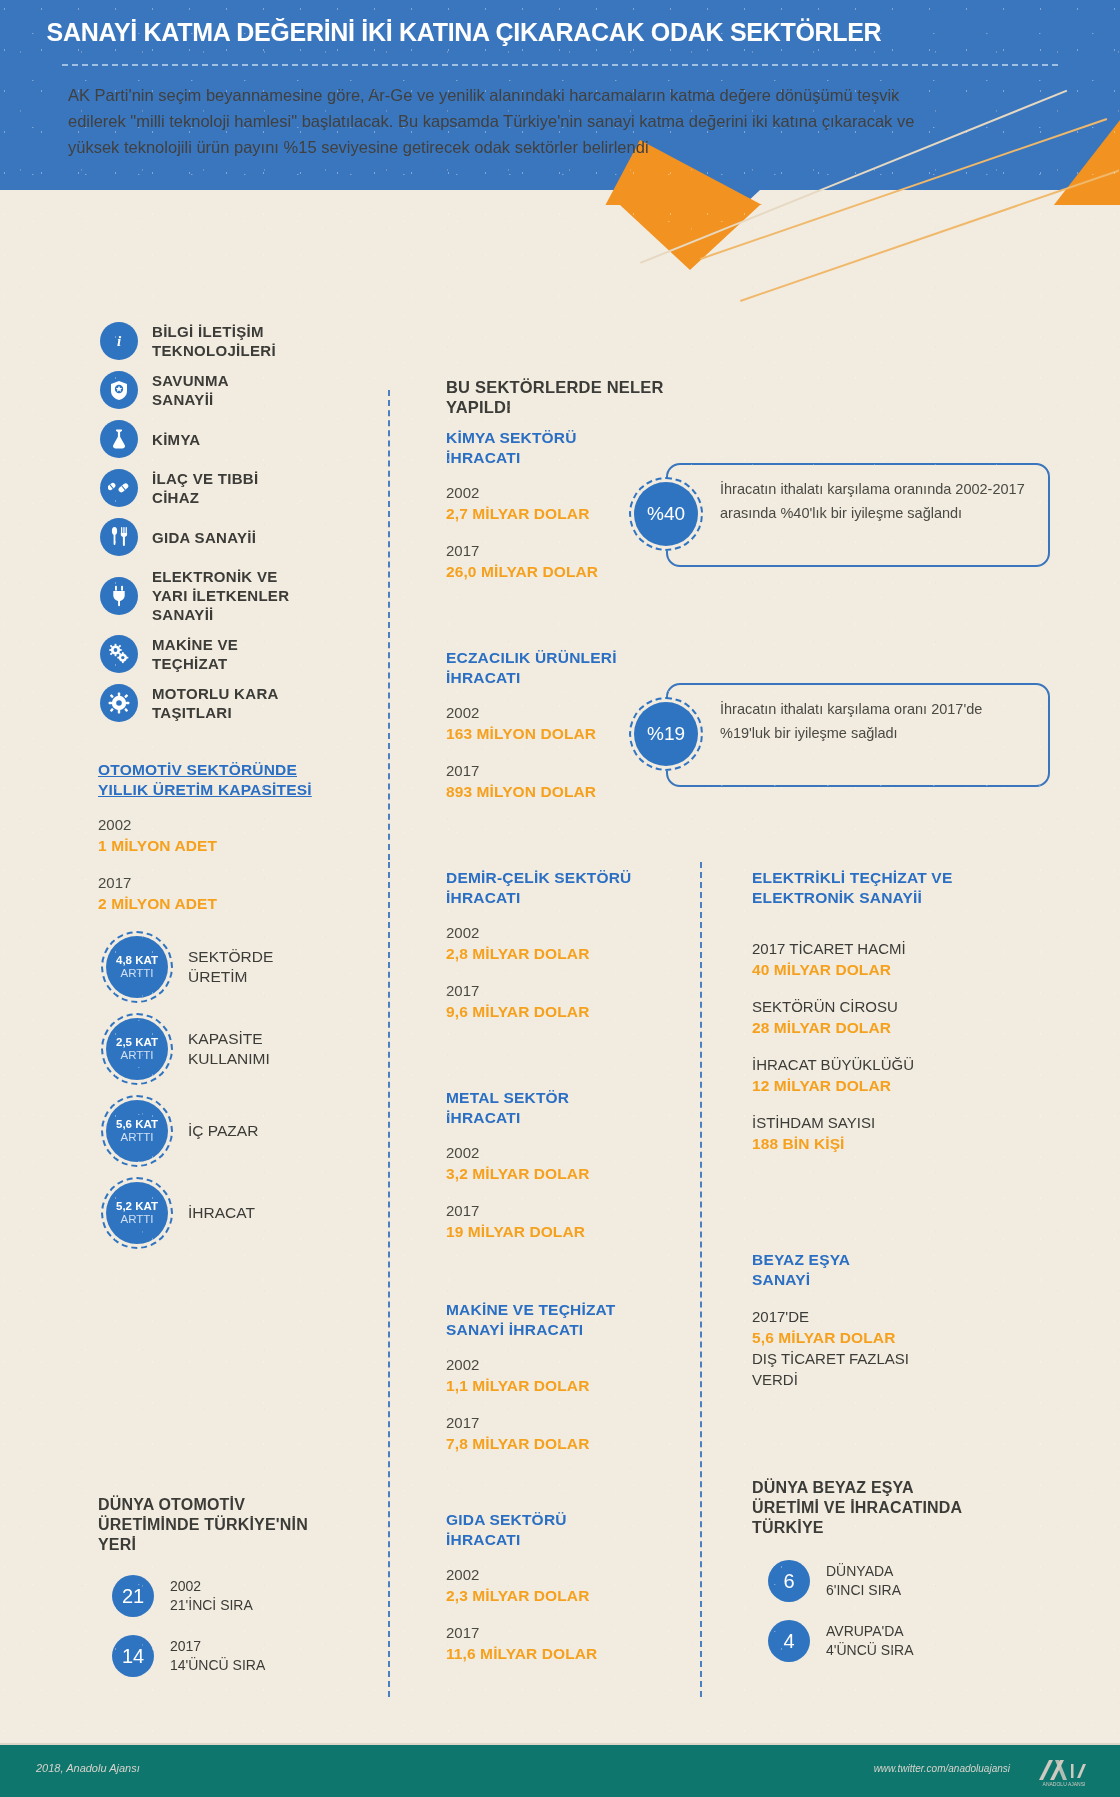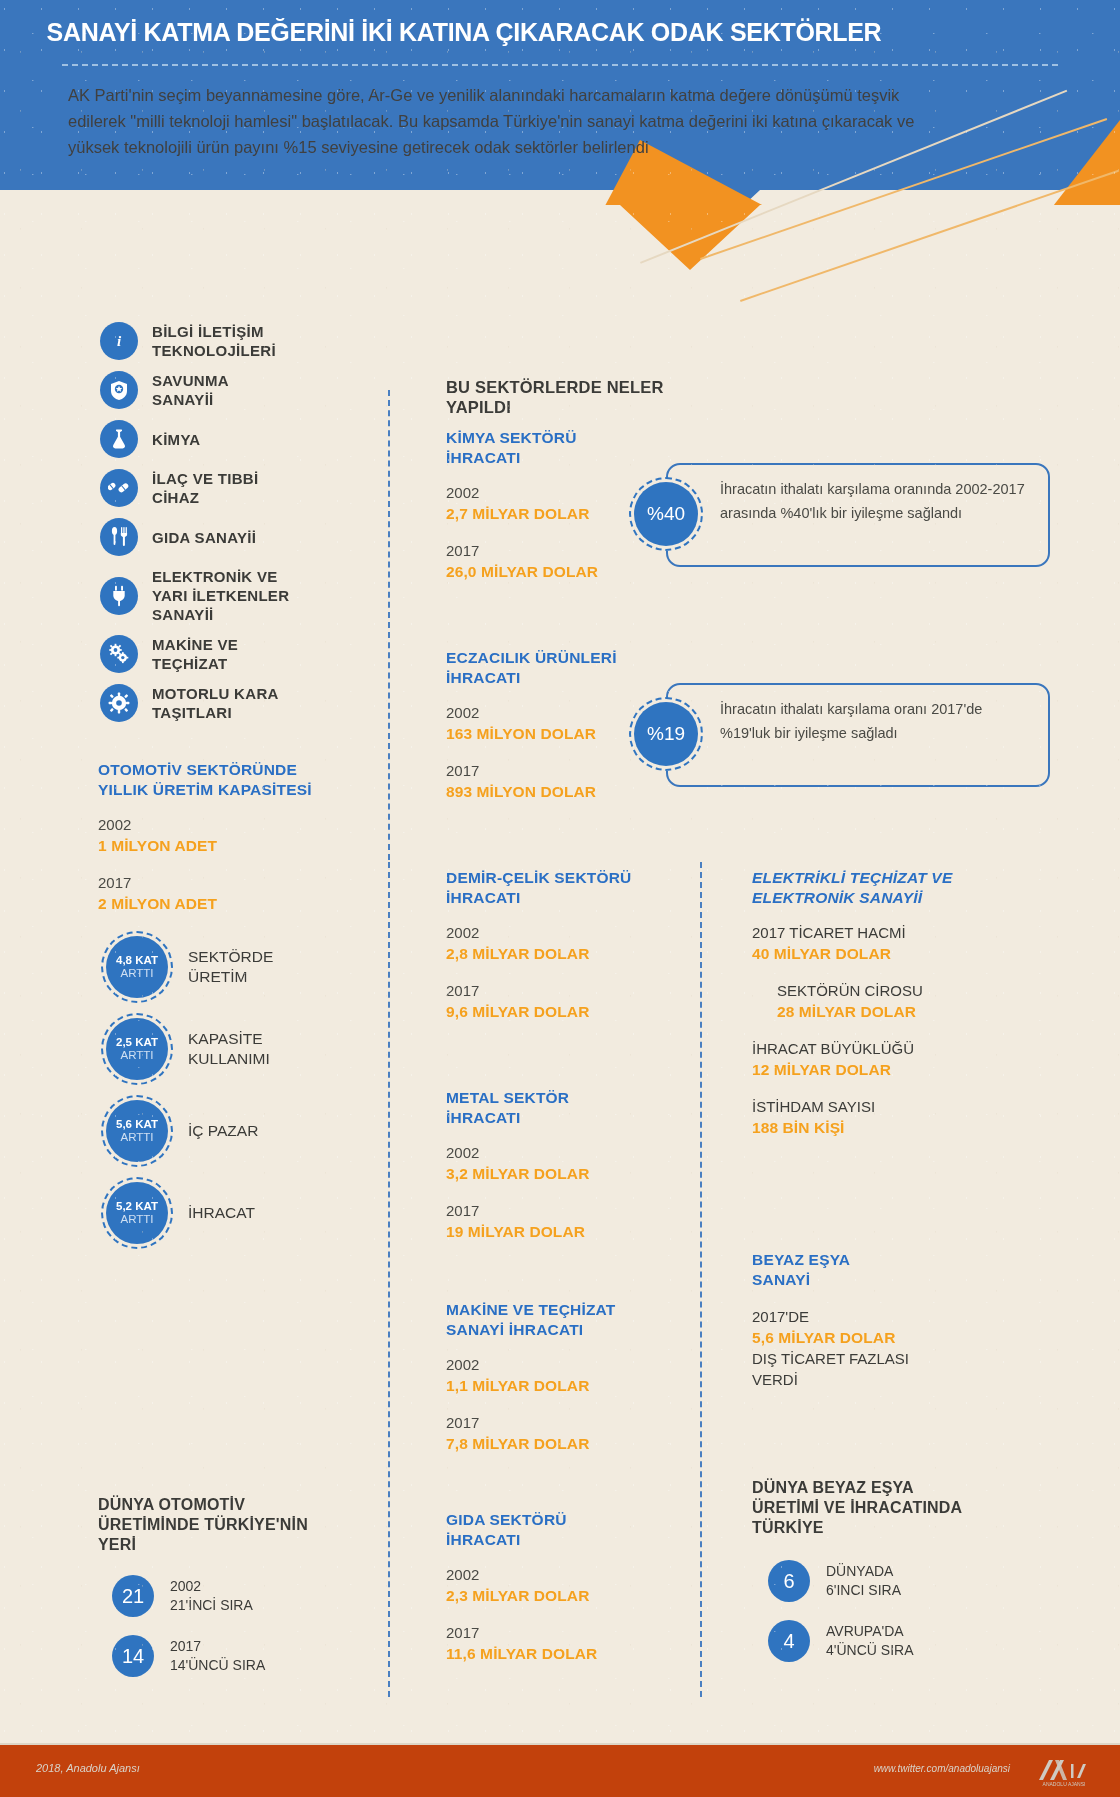--- a/index.html
+++ b/index.html
@@ -116,21 +116,21 @@
   .callout .cring {
     position:absolute; left:-5px; top:14px; width:74px; height:74px;
     border:2px dashed #2f74c0; border-radius:50%; z-index:2;
   }
   .callout .ctext {
     position:absolute; left:86px; top:14px; right:18px;
     color:#4a4a45; font-size:14.5px; line-height:24px;
   }
 
   
-  .footer { position:absolute; left:0; bottom:0; width:1120px; height:52px; background:#c2410c; }
+  .footer { position:absolute; left:0; bottom:0; width:1120px; height:52px; background:#0f766e; }
   .footer-left { position:absolute; left:36px; top:17px; color:#d9d4cb; font-size:11px; font-style:italic; }
   .footer-right { position:absolute; right:110px; top:18px; color:#d9d4cb; font-size:10px; font-style:italic; }
   .aa-logo {
     position:absolute; right:24px; top:8px; width:64px; height:36px;
     display:flex; align-items:center; justify-content:center;
   }
   .footer-rule { position:absolute; left:0; bottom:52px; width:1120px; height:2px; background:#ddd5c6; }
 
   .noise { position:absolute; inset:0; pointer-events:none; opacity:.35;
     background-image:radial-gradient(circle at 12% 22%, #fff 0.6px, transparent 0.7px),
@@ -285,21 +285,21 @@
             </g>
           <circle cx="11" cy="11" r="2.8" fill="#2f74c0"></circle>
         </svg>
       </span>
       <span class="sector-label" style="white-space:pre-line">MOTORLU KARA
 TAŞITLARI</span>
     </div>
   </div>
 
   <div style="position:absolute; left:98px; top:760px; width:270px;">
-    <div class="sec-head" style="white-space:pre-line; margin-bottom:14px;">OTOMOTİV SEKTÖRÜNDE
+    <div class="sec-head" style="white-space:pre-line; margin-bottom:14px;text-decoration:underline;">OTOMOTİV SEKTÖRÜNDE
 YILLIK ÜRETİM KAPASİTESİ</div>
 
     <div style="margin-bottom:16px;">
       <div class="yr">2002</div>
       <div class="val">1 MİLYON ADET</div>
     </div>
     <div style="margin-bottom:22px;">
       <div class="yr">2017</div>
       <div class="val">2 MİLYON ADET</div>
     </div>
@@ -468,27 +468,27 @@
 
   <div class="callout" style="left:634px; top:683px; width:416px;">
     <div class="cbox" style="width:384px;"></div>
     <div class="cmask"></div>
     <div class="cring"></div>
     <div class="cdisc">%19</div>
     <div class="ctext">İhracatın ithalatı karşılama oranı 2017'de %19'luk bir iyileşme sağladı</div>
   </div>
 
   <div style="position:absolute; left:752px; top:868px; width:260px;">
-    <div class="sec-head" style="white-space:pre-line; margin-bottom:14px;font-style:italic;">ELEKTRİKLİ TEÇHİZAT VE
+    <div class="sec-head" style="white-space:pre-line; margin-bottom:30px;">ELEKTRİKLİ TEÇHİZAT VE
 ELEKTRONİK SANAYİİ</div>
     <div style="margin-bottom:16px;">
       <div class="lbl-dark">2017 TİCARET HACMİ</div>
       <div class="val">40 MİLYAR DOLAR</div>
     </div>
-    <div style="margin-bottom:16px;margin-left:25px;">
+    <div style="margin-bottom:16px;">
       <div class="lbl-dark">SEKTÖRÜN CİROSU</div>
       <div class="val">28 MİLYAR DOLAR</div>
     </div>
     <div style="margin-bottom:16px;">
       <div class="lbl-dark">İHRACAT BÜYÜKLÜĞÜ</div>
       <div class="val">12 MİLYAR DOLAR</div>
     </div>
     <div>
       <div class="lbl-dark">İSTİHDAM SAYISI</div>
       <div class="val">188 BİN KİŞİ</div>

